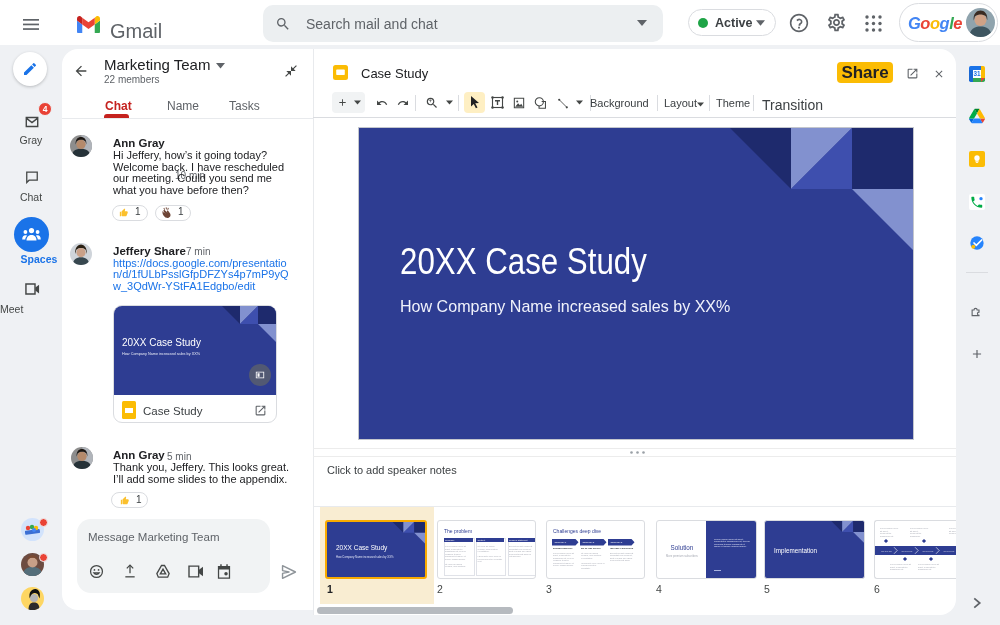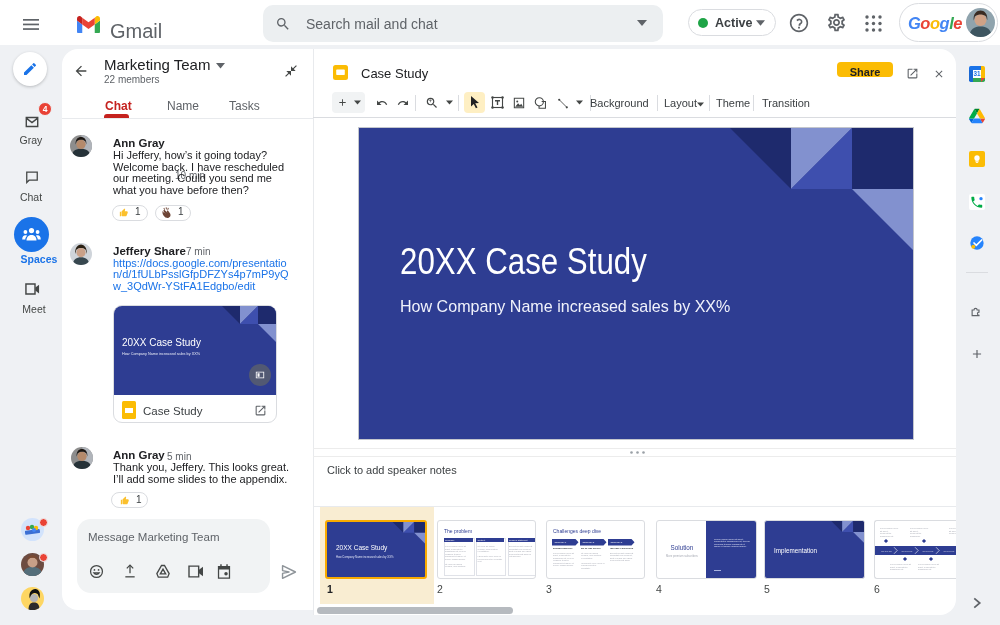--- a/index.html
+++ b/index.html
@@ -112,21 +112,21 @@
     <path d="M0.2 12.5 C0.2 9.5 1.8 8.2 3.4 8.3 C4 8.3 4.6 8.4 5.1 8.8 C3.8 10 3.3 11.5 3.3 12.5 Z"></path>
     <path d="M18.8 12.5 C18.8 9.5 17.2 8.2 15.6 8.3 C15 8.3 14.4 8.4 13.9 8.8 C15.2 10 15.7 11.5 15.7 12.5 Z"></path>
   </g>
 </svg>
 <div class="abs" style="left:8px;top:253px;width:62px;text-align:center;font-size:10.5px;font-weight:bold;color:#1a73e8;">Spaces</div>
 
 <svg class="ic" style="left:25px;top:283px" width="15" height="12" viewBox="0 0 24 19">
   <path fill="none" stroke="#444746" stroke-width="2.3" d="M1.5 1.5h14.5v16H1.5z"></path>
   <path fill="#444746" d="M16.5 7 L22.5 2.5 v14 L16.5 12z"></path>
 </svg>
-<div class="abs" style="left:0;top:303px;width:68px;text-align:center;font-size:10.5px;color:#444746;">Meet</div>
+<div class="abs" style="left:0;top:303px;width:68px;text-align:left;font-size:10.5px;color:#444746;">Meet</div>
 
 <svg class="ic" style="left:21px;top:518px" width="23" height="23" viewBox="0 0 23 23">
   <circle cx="11.5" cy="11.5" r="11.5" fill="#d2e3fc"></circle>
   <rect x="4" y="12" width="15" height="4" rx="1" fill="#3b6fd4" transform="rotate(-8 11 14)"></rect>
   <circle cx="7" cy="10" r="2.2" fill="#ea4335"></circle>
     <circle cx="11" cy="9" r="2.2" fill="#34a853"></circle>
     <circle cx="15" cy="10" r="2.2" fill="#fbbc04"></circle>
     <circle cx="13" cy="12" r="2" fill="#4285f4"></circle>
 </svg>
 <div class="abs" style="left:38.5px;top:518px;width:7px;height:7px;border-radius:50%;background:#ea4335;border:1px solid #eff1f4;"></div>
@@ -315,21 +315,21 @@
     <path fill="none" stroke="#8e9499" stroke-width="1.9" d="M3.4 20.4 20.6 12 3.4 3.6 3.4 10.1 12 12 3.4 13.9z" stroke-linejoin="round"></path>
   </svg>
 
 <div class="abs" style="left:313px;top:49px;width:643px;height:566px;background:#fff;border-radius:0 16px 16px 0;border-left:1px solid #e8eaed;box-sizing:border-box;"></div>
 
 <svg class="ic" style="left:333px;top:65px" width="15" height="15" viewBox="0 0 15 15">
     <rect width="15" height="15" rx="2.5" fill="#fbbc04"></rect>
     <rect x="3.2" y="4.6" width="8.6" height="5.4" rx="0.8" fill="#fff"></rect>
   </svg>
 <div class="abs" style="left:361px;top:66px;font-size:13px;color:#202124;">Case Study</div>
-<div class="abs" style="left:837px;top:62px;width:56px;height:15px;background:#fbbc04;border-radius:4px;color:#202124;font-size:11px;font-weight:bold;text-align:center;line-height:21px;">Share</div>
+<div class="abs" style="left:837px;top:62px;width:56px;height:21px;background:#fbbc04;border-radius:4px;color:#202124;font-size:17px;font-weight:bold;text-align:center;line-height:21px;">Share</div>
 <svg class="ic" style="left:906px;top:67px" width="13" height="13" viewBox="0 0 24 24">
     <path fill="#5f6368" d="M19 19H5V5h7V3H5a2 2 0 0 0-2 2v14a2 2 0 0 0 2 2h14c1.1 0 2-.9 2-2v-7h-2v7zM14 3v2h3.59l-9.83 9.83 1.41 1.41L19 6.41V10h2V3h-7z"></path>
   </svg>
 <svg class="ic" style="left:933px;top:68px" width="12" height="12" viewBox="0 0 24 24">
     <path fill="#5f6368" d="M19 6.41 17.59 5 12 10.59 6.41 5 5 6.41 10.59 12 5 17.59 6.41 19 12 13.41 17.59 19 19 17.59 13.41 12z"></path>
   </svg>
 
 <div class="abs" style="left:332px;top:92px;width:33px;height:21px;background:#f1f3f4;border-radius:4px;"></div>
 <svg class="ic" style="left:337px;top:97px" width="11" height="11" viewBox="0 0 24 24">
     <path fill="#444746" d="M19 13h-6v6h-2v-6H5v-2h6V5h2v6h6v2z"></path>
@@ -388,21 +388,21 @@
 <div class="abs" style="left:590px;top:95px;width:1px;height:16px;background:#dadce0;"></div>
 <div class="abs" style="left:590px;top:97px;font-size:11px;color:#3c4043;">Background</div>
 <div class="abs" style="left:657px;top:95px;width:1px;height:16px;background:#dadce0;"></div>
 <div class="abs" style="left:664px;top:97px;font-size:11px;color:#3c4043;">Layout</div>
 <svg class="ic" style="left:697px;top:101.5px" width="7" height="5" viewBox="0 0 10 6">
     <path fill="#444746" d="M0 0l5 6 5-6z"></path>
   </svg>
 <div class="abs" style="left:709px;top:95px;width:1px;height:16px;background:#dadce0;"></div>
 <div class="abs" style="left:716px;top:97px;font-size:11px;color:#3c4043;">Theme</div>
 <div class="abs" style="left:753px;top:95px;width:1px;height:16px;background:#dadce0;"></div>
-<div class="abs" style="left:762px;top:97px;font-size:11px;color:#3c4043;">Transition</div>
+<div class="abs" style="left:762px;top:97px;font-size:14px;color:#3c4043;">Transition</div>
 <div class="abs" style="left:313px;top:117px;width:643px;height:1px;background:#dadce0;"></div>
 
 <div class="abs" style="left:359px;top:128px;width:554px;height:311px;background:#2e3d92;outline:1px solid #c3c6cd;overflow:hidden;">
   <svg width="554" height="311" viewBox="0 0 554 311" style="position:absolute;left:0;top:0;">
     <polygon points="371,0 432,0 432,61" fill="#1e2a6d"></polygon>
     <polygon points="432,0 493,0 432,61" fill="#8291cf"></polygon>
     <polygon points="493,0 493,61 432,61" fill="#3e4fae"></polygon>
     <rect x="493" y="0" width="61" height="61" fill="#1e2a6d"></rect>
     <polygon points="493,61 554,61 554,122" fill="#8291cf"></polygon>
   </svg>

